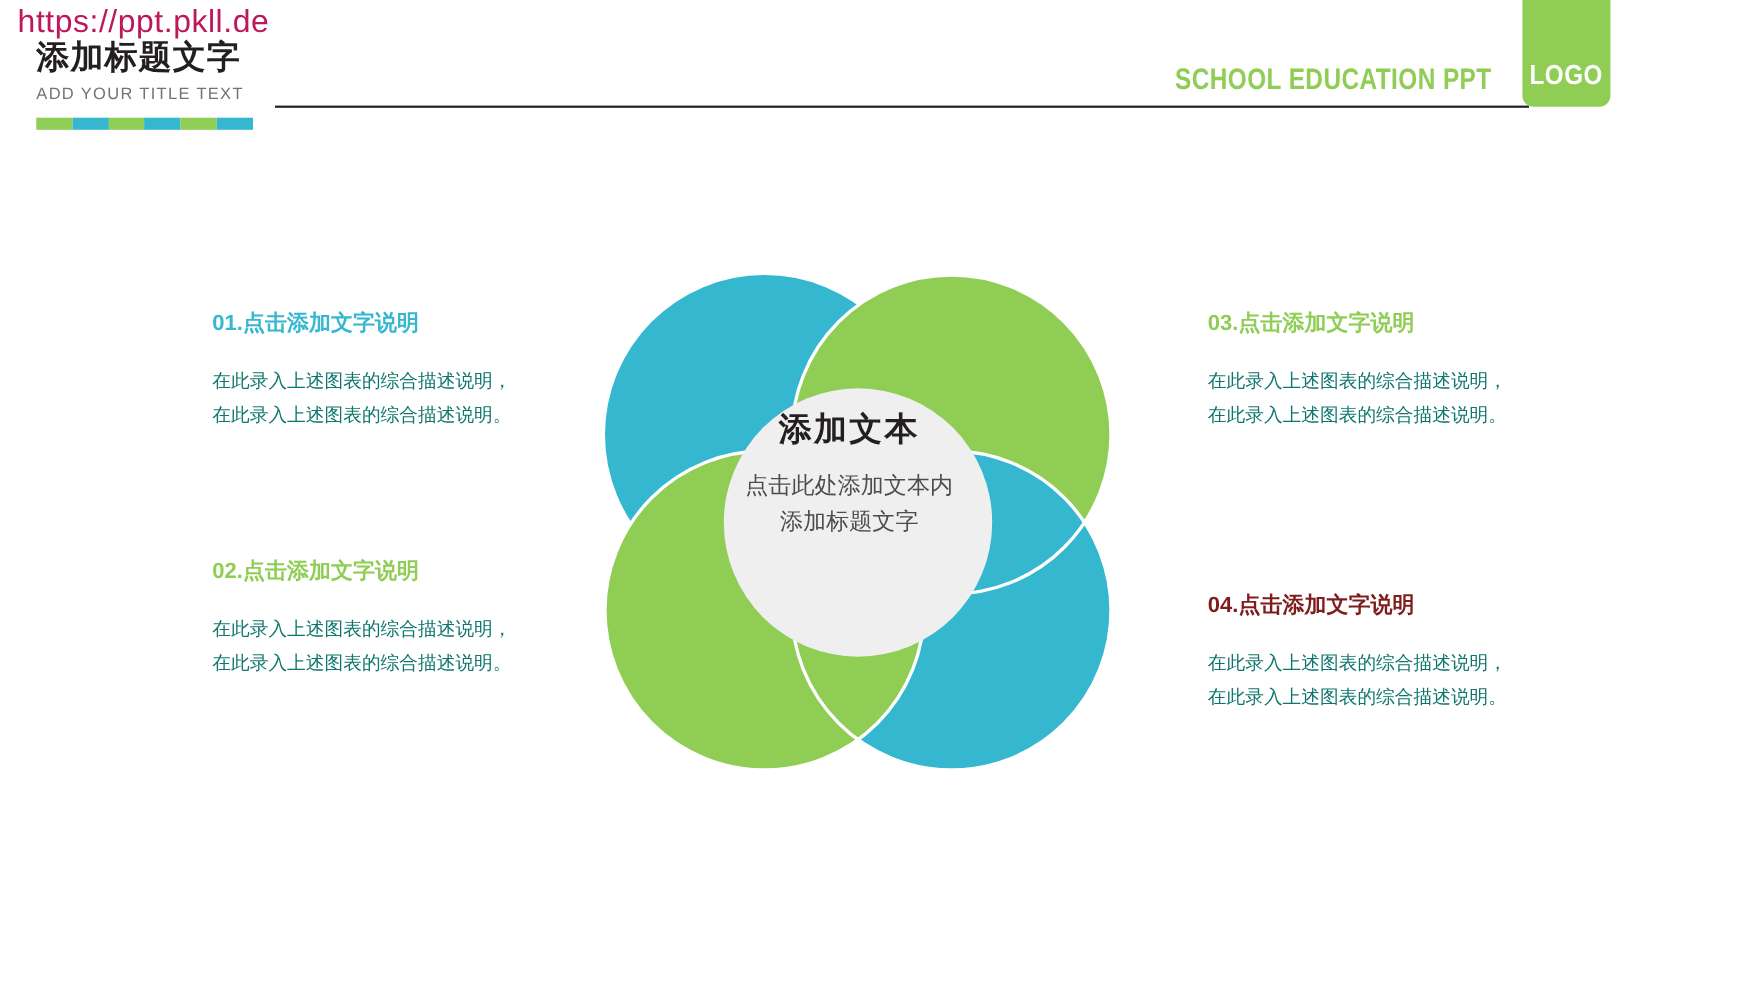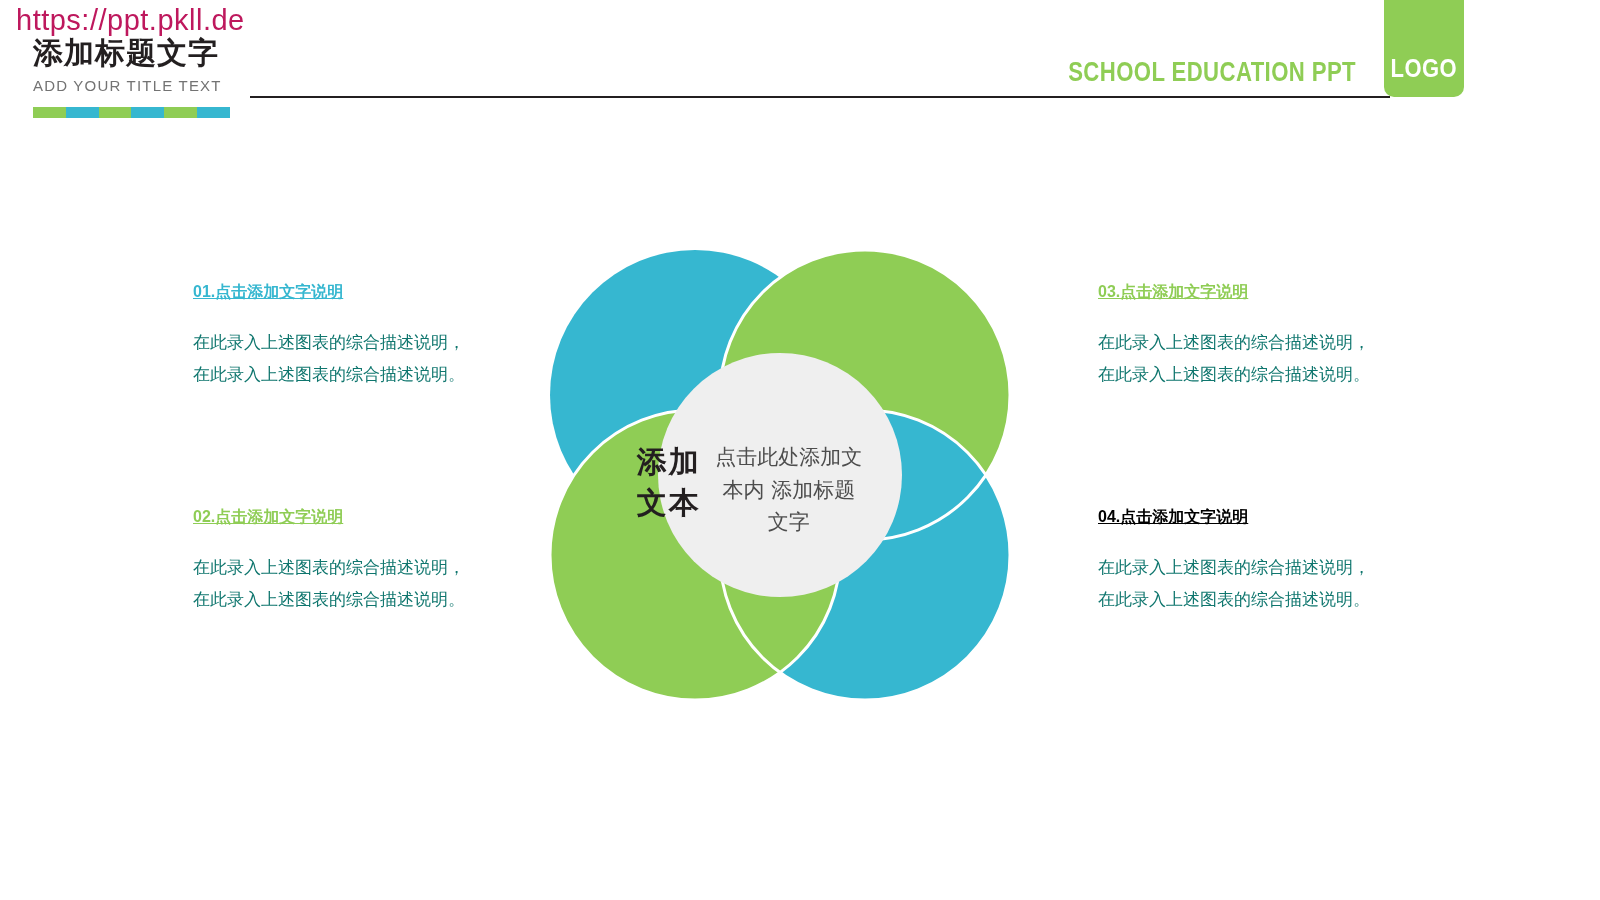--- a/index.html
+++ b/index.html
@@ -107,26 +107,25 @@
     letter-spacing: 0.5px;
     transform: scaleX(0.88);
   }
 
   
   .item {
     position: absolute;
     width: 340px;
   }
   .item-heading {
-    font-size: 16px;
+    font-size: 20px;
     font-weight: bold;
     line-height: 1.2;
     white-space: nowrap;
     margin-bottom: 26px;
-    text-decoration: underline;
   }
   .item-body {
     font-size: 17px;
     color: #0f766e;
     line-height: 1.85;
     font-family: "DejaVu Serif", "Liberation Serif", serif;
   }
   .item-body div { white-space: nowrap; }
 
   #item-01 { left: 193px; top: 282px; }
@@ -139,28 +138,28 @@
     position: absolute;
     left: 520px;
     top: 230px;
     width: 520px;
     height: 490px;
   }
   .diagram svg { display: block; }
 
   .center-label {
     position: absolute;
-    left: 624px;
+    left: 652px;
     top: 370px;
     width: 240px;
     height: 240px;
     display: flex;
-    flex-direction: row;
+    flex-direction: column;
     align-items: center;
-    justify-content: center;
+    justify-content: flex-start;
     text-align: center;
     pointer-events: none;
   }
   .center-title {
     font-size: 30px;
     font-weight: bold;
     color: #231f20;
     letter-spacing: 2px;
     margin-bottom: 14px;
   }
@@ -220,21 +219,21 @@
 
 <div class="item" id="item-03">
   <div class="item-heading" style="color: rgb(143, 205, 85);">03.点击添加文字说明</div>
   <div class="item-body">
     <div>在此录入上述图表的综合描述说明，</div>
     <div>在此录入上述图表的综合描述说明。</div>
   </div>
 </div>
 
 <div class="item" id="item-04">
-  <div class="item-heading" style="color: #000000;">04.点击添加文字说明</div>
+  <div class="item-heading" style="color: #7f1d1d; margin-top: 31px;">04.点击添加文字说明</div>
   <div class="item-body">
     <div>在此录入上述图表的综合描述说明，</div>
     <div>在此录入上述图表的综合描述说明。</div>
   </div>
 </div>
 
 <div class="diagram">
   <svg width="520" height="490" viewBox="0 0 520 490">
 
     <circle id="petal-tl" cx="175" cy="165" r="145" fill="#36b7d0"></circle>

